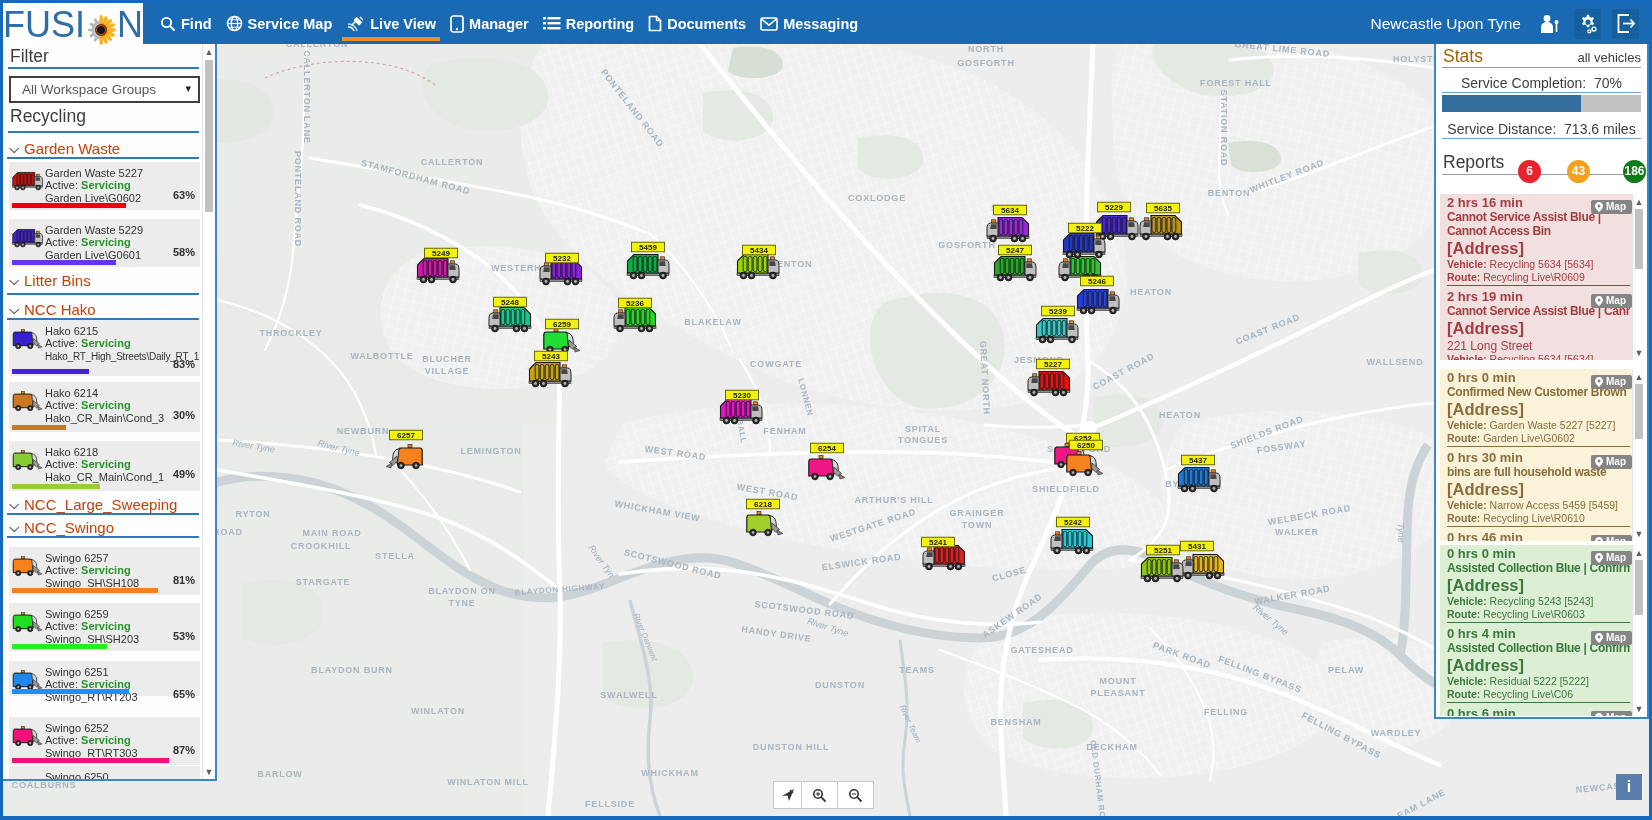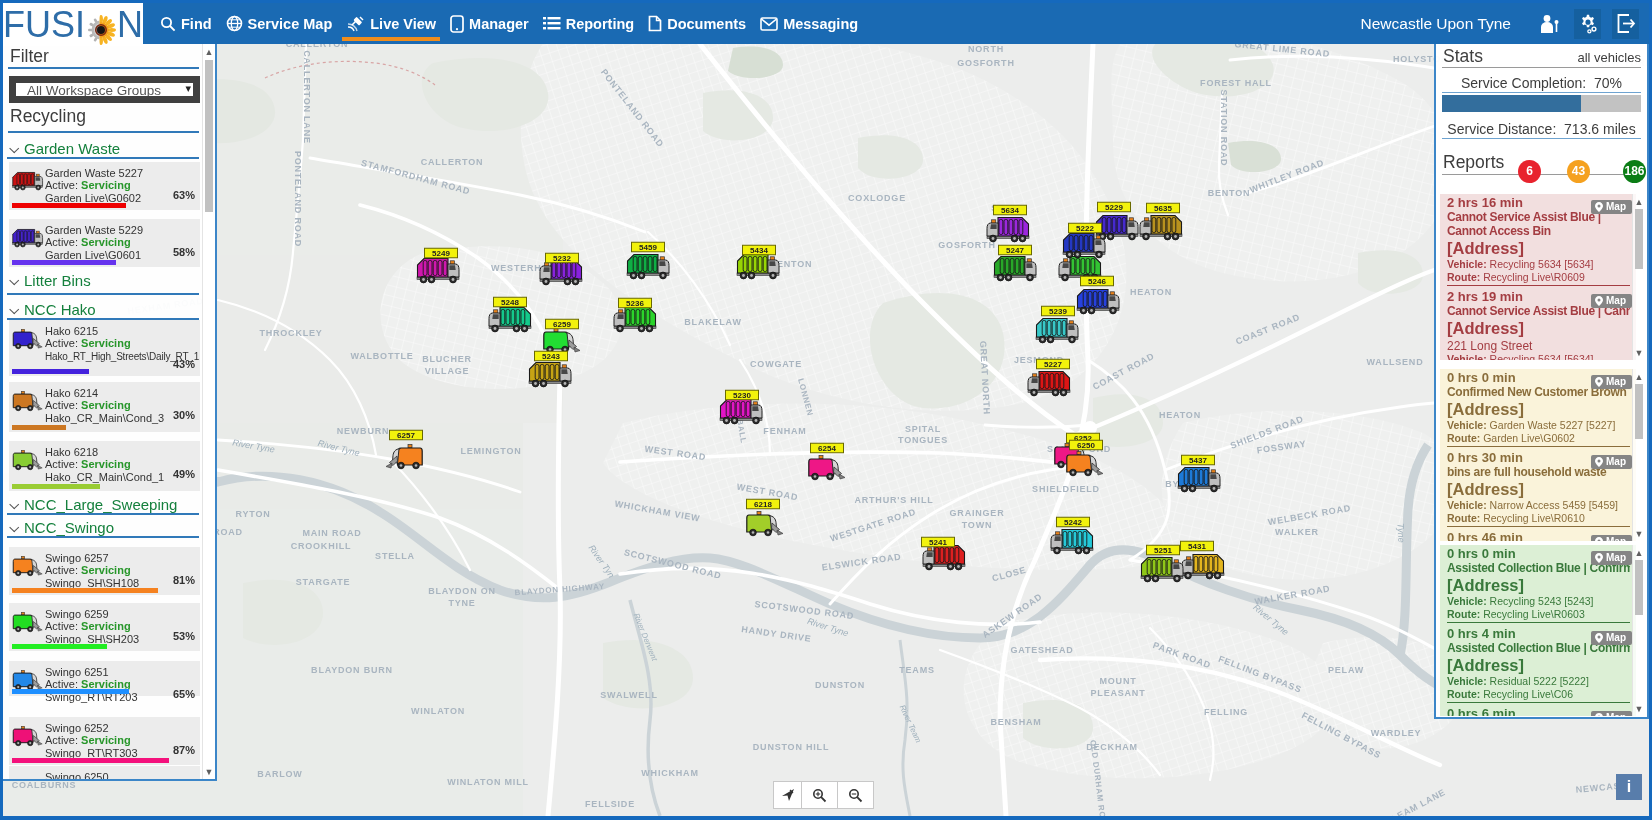--- a/index.html
+++ b/index.html
@@ -5,48 +5,48 @@
 #frame{position:relative;width:1652px;height:820px;background:#ebecec;border:3px solid #1569bd;border-bottom-width:4px}
 
 #nav{position:absolute;left:0;top:0;width:1646px;height:41px;background:#1a6ab3;z-index:30}
 #logo{position:absolute;left:0;top:0;width:140px;height:43px;background:#fff;display:flex;align-items:flex-end;justify-content:center}
 #logo .lt{font-size:36px;color:#2e6da8;letter-spacing:0px;margin-top:-3px}
 .nav-items{position:absolute;left:150px;top:0;height:41px;display:flex;align-items:center;color:#fff}
 .ni{display:flex;align-items:center;font-size:14.5px;font-weight:700;margin:0 7px;position:relative;height:41px}
 .ni svg{margin-right:5px}
 .ni.active:after{content:"";position:absolute;left:-4px;right:-4px;bottom:3px;height:4px;background:#ef8d1d}
 #nav-right{position:absolute;right:10px;top:0;height:41px;display:flex;align-items:center;color:#fff}
-#nav-right .city{font-size:15.5px;margin-right:14px}
+#nav-right .city{font-size:15.5px;margin-right:4px}
 .nbtn{width:27px;height:30px;display:flex;align-items:center;justify-content:center;margin-left:11px}
 .nbtn.dk{background:#15609f}
 
 #lpanel{position:absolute;left:0;top:41px;width:214px;height:737px;background:rgba(255,255,255,.95);border-right:2px solid #3c86c8;border-bottom:2px solid #3c86c8;z-index:20;overflow:hidden}
 .h1{position:absolute;left:7px;font-size:17.5px;color:#3d3d3d}
 .hr-b{position:absolute;left:5px;right:16px;border-top:2px solid #3179b9}
 #selwrap{position:absolute;left:6px;top:32px;width:191px;height:27px}
-select#wg{width:191px;height:27px;font-size:13.5px;color:#555;border:7px solid #404040;background:#fff;padding-left:11px;font-family:"Liberation Sans",sans-serif;appearance:none;-webkit-appearance:none}
+select#wg{width:191px;height:27px;font-size:13.5px;color:#555;border:2px solid #404040;background:#fff;padding-left:11px;font-family:"Liberation Sans",sans-serif;appearance:none;-webkit-appearance:none}
 #selar{position:absolute;right:9px;top:6px;font-size:11px;color:#222;pointer-events:none}
-.sect{position:absolute;left:7px;font-size:15px;color:#15803d}
+.sect{position:absolute;left:7px;font-size:15px;color:#c2410c}
 .chev{display:inline-block;width:7px;height:7px;border-left:1.6px solid #555;border-bottom:1.6px solid #555;transform:rotate(-45deg) translate(2px,-1px);margin-right:7px}
 .hr-s{position:absolute;left:4px;right:16px;border-top:2px solid #3179b9}
 .vcard{position:absolute;left:6px;width:191px;background:#ececec;display:flex;padding-top:5px}
 .vic{width:36px;min-width:36px;display:flex;justify-content:center;padding-top:2px}
 .vtx{font-size:11px;color:#333;line-height:12.3px;white-space:nowrap}
 .vtx b{font-weight:400}
 .grn{color:#27962a;font-weight:700}
 .pct{position:absolute;right:5px;font-size:11px;font-weight:700;color:#333}
 .pbar{position:absolute;left:3px;bottom:2px;height:5px}
 
 .sb{position:absolute;background:#fff;border-left:1px solid #e4e4e4}
 .sb .ar{position:absolute;left:0;width:100%;height:15px;display:flex;align-items:center;justify-content:center;color:#606060;font-size:9px}
 .sb .th{position:absolute;left:2px;width:8px;background:#c1c1c1}
 
 #rpanel{position:absolute;left:1431px;top:41px;width:215px;height:675px;background:rgba(255,255,255,.96);border:2px solid #3c86c8;border-top:none;z-index:20}
 #stats-h{position:absolute;top:2px;left:7px;right:6px;display:flex;justify-content:space-between;align-items:baseline}
-#stats-h .t{font-size:17.5px;color:#404040}
+#stats-h .t{font-size:17.5px;color:#a16207}
 #stats-h .s{font-size:13px;color:#3d3d3d}
 .rhr{position:absolute;left:6px;right:6px;border-top:1px solid #6ea3d0}
 .srow{position:absolute;left:0;width:100%;font-size:14px;color:#3d3d3d;text-align:center}
 #spbar{position:absolute;top:51px;left:6px;right:6px;height:17px;background:#c2c2c2}
 #spbar div{height:17px;width:70%;background:#336e9d}
 #rep-h{position:absolute;top:108px;left:7px}
 #rep-h .t{font-size:17.5px;color:#3d3d3d}
 .badge{position:absolute;width:23px;height:23px;border-radius:50%;color:#fff;font-size:12px;font-weight:700;text-align:center;line-height:23px;z-index:2}
 .rsec{position:absolute;left:4px;width:196px;overflow:hidden}
 .rcard{padding:2px 6px 2px 7px;position:relative}
@@ -650,21 +650,21 @@
       <div class="hr-s" style="top:249px"></div>
 <div class="sect" style="top:257px"><i class="chev"></i>NCC Hako</div>
       <div class="hr-s" style="top:274px"></div>
 <div class="vcard" style="top:276px;height:56px">
         <div class="vic">
           <svg width="32" height="23" viewBox="0 0 40 28" color="#3322cc">
             <use href="#sw"></use>
           </svg>
         </div>
         <div class="vtx">Hako 6215<br><b>Active:</b> <span class="grn">Servicing</span><br><span style="font-size:10px;letter-spacing:-0.2px">Hako_RT_High_Streets\Daily_RT_1</span></div>
-        <span class="pct" style="top:38px">43%</span>
+        <span class="pct" style="top:38px">83%</span>
         <div class="pbar" style="width:77px;background:#4422dd"></div>
       </div>
 <div class="vcard" style="top:338px;height:50px">
         <div class="vic">
           <svg width="32" height="23" viewBox="0 0 40 28" color="#cc7722">
             <use href="#sw"></use>
           </svg>
         </div>
         <div class="vtx">Hako 6214<br><b>Active:</b> <span class="grn">Servicing</span><br><span>Hako_CR_Main\Cond_3</span></div>
         <span class="pct" style="top:27px">30%</span>

